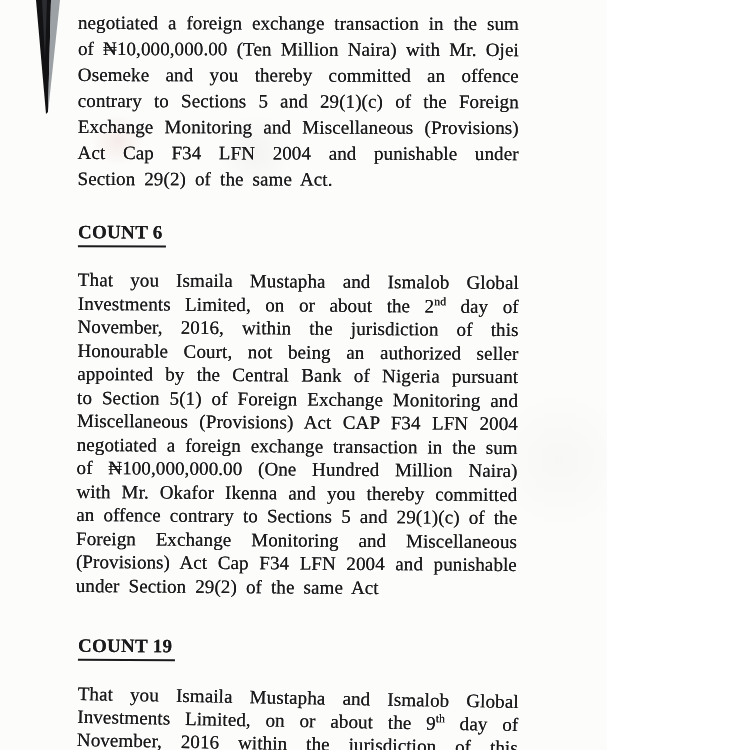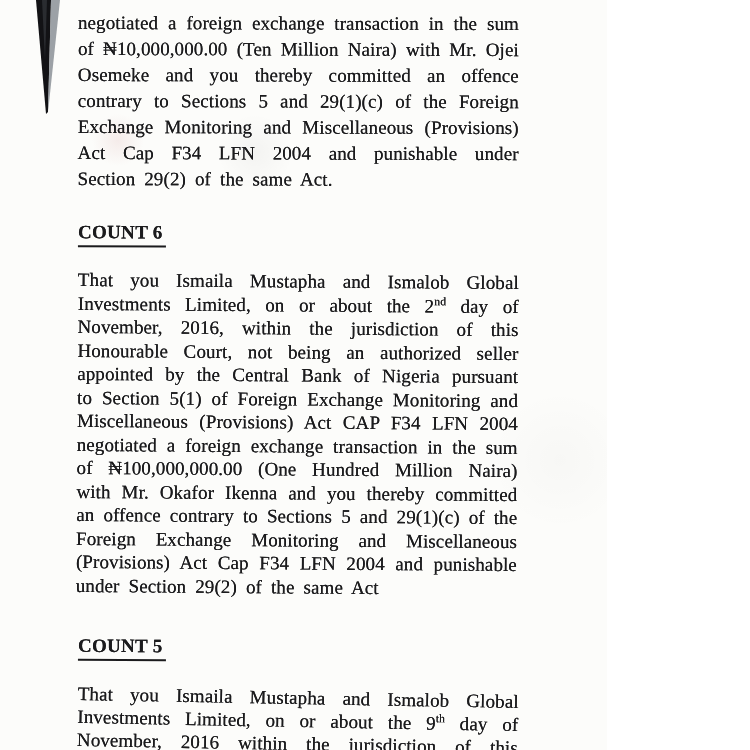--- a/index.html
+++ b/index.html
@@ -88,21 +88,21 @@
 
   <p class="para para-intro">negotiated a foreign exchange transaction in the sum of ₦10,000,000.00 (Ten Million Naira) with Mr. Ojei Osemeke and you thereby committed an offence contrary to Sections 5 and 29(1)(c) of the Foreign Exchange Monitoring and Miscellaneous (Provisions) Act Cap F34 LFN 2004 and punishable under Section 29(2) of the same Act.</p>
 
   <h2 class="count-heading heading-c9">
     <span class="underlined">COUNT 6</span>
   </h2>
 
   <p class="para para-c9"><span>That you Ismaila Mustapha and Ismalob Global Investments Limited, on or about the 2</span><sup class="ordinal">nd</sup><span> day of November, 2016, within the jurisdiction of this Honourable Court, not being an authorized seller appointed by the Central Bank of Nigeria pursuant to Section 5(1) of Foreign Exchange Monitoring and Miscellaneous (Provisions) Act CAP F34 LFN 2004 negotiated a foreign exchange transaction in the sum of ₦100,000,000.00 (One Hundred Million Naira) with Mr. Okafor Ikenna and you thereby committed an offence contrary to Sections 5 and 29(1)(c) of the Foreign Exchange Monitoring and Miscellaneous (Provisions) Act Cap F34 LFN 2004 and punishable under Section 29(2) of the same Act</span></p>
 
   <h2 class="count-heading heading-c10">
-    <span class="underlined">COUNT 5</span>
+    <span class="underlined">COUNT 19</span>
   </h2>
 
   <p class="para para-c10"><span>That you Ismaila Mustapha and Ismalob Global Investments Limited, on or about the 9</span><sup class="ordinal">th</sup><span> day of November, 2016 within the jurisdiction of this Honourable Court, not being an authorized seller appointed by the Central Bank of Nigeria pursuant to Section 5(1) of Foreign Exchange Monitoring and Miscellaneous (Provisions) Act CAP F34 LFN 2004 negotiated a foreign exchange transaction in the sum of ₦61,080,000.00 (Sixty One Million, Eighty Thousand Naira) with Mr. Ikenna Okafor and you thereby committed an offence contrary to Sections 5 and 29(1)(c) of the Foreign Exchange Monitoring and Miscellaneous (Provisions) Act Cap F34 LFN 2004 and punishable under Section 29(2) of the same Act.</span></p>
 
   <span class="dot dot-a"></span>
   <span class="dot dot-b"></span>
   <span class="dot dot-c"></span>
 
 </div>
 

